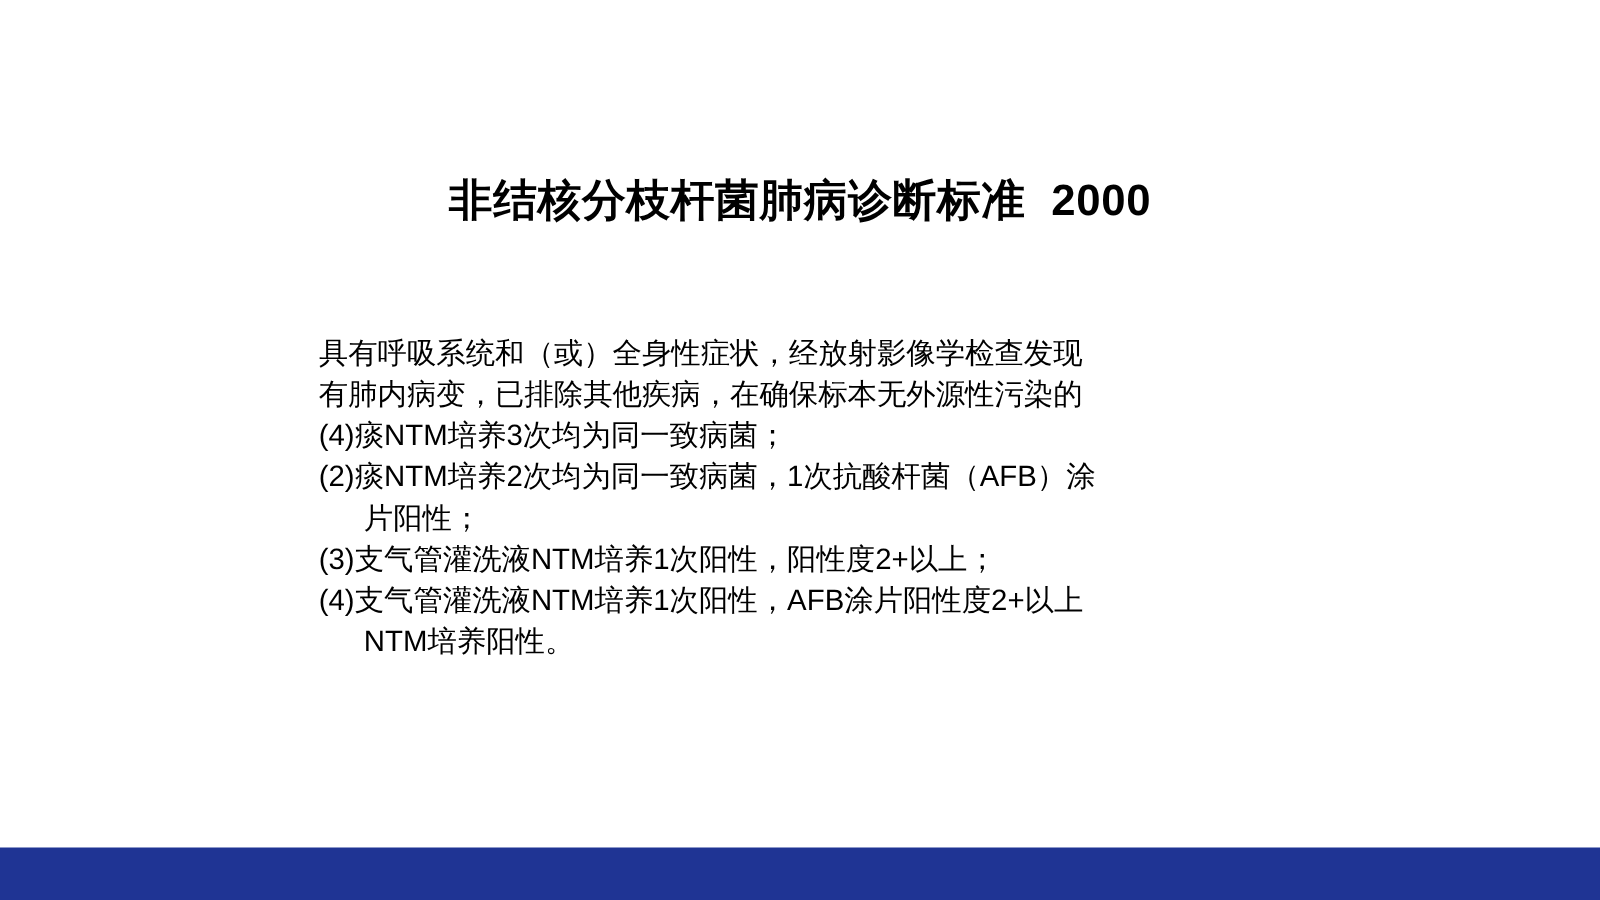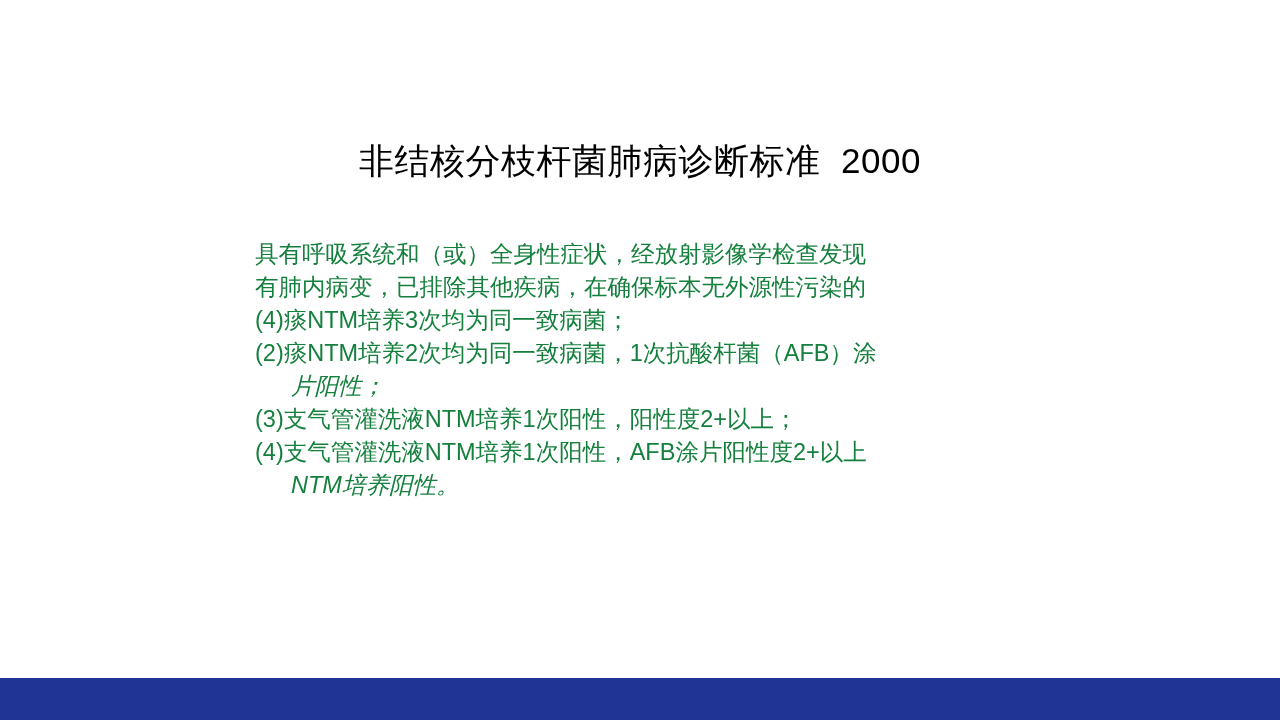--- a/index.html
+++ b/index.html
@@ -21,42 +21,41 @@
     background: #ffffff;
     box-sizing: border-box;
   }
   .slide-title {
     position: absolute;
     left: 0;
     right: 0;
     top: 140px;
     text-align: center;
     font-size: 35px;
-    font-weight: normal;
+    font-weight: bold;
     color: #000000;
     letter-spacing: 0.5px;
     line-height: 1.2;
     white-space: pre;
   }
   .body-block {
     position: absolute;
     left: 255px;
-    top: 238px;
+    top: 266px;
     width: 760px;
-    color: #15803d;
+    color: #000000;
     font-size: 23.5px;
     line-height: 33px;
   }
   .body-line {
     white-space: pre-wrap;
     word-break: break-word;
   }
   .body-line.indent {
     padding-left: 36px;
-    font-style: italic;
   }
   .footer-bar {
     position: absolute;
     left: 0;
     bottom: 0;
     width: 1280px;
     height: 42px;
     background: #1f3494;
   }
 </style>

